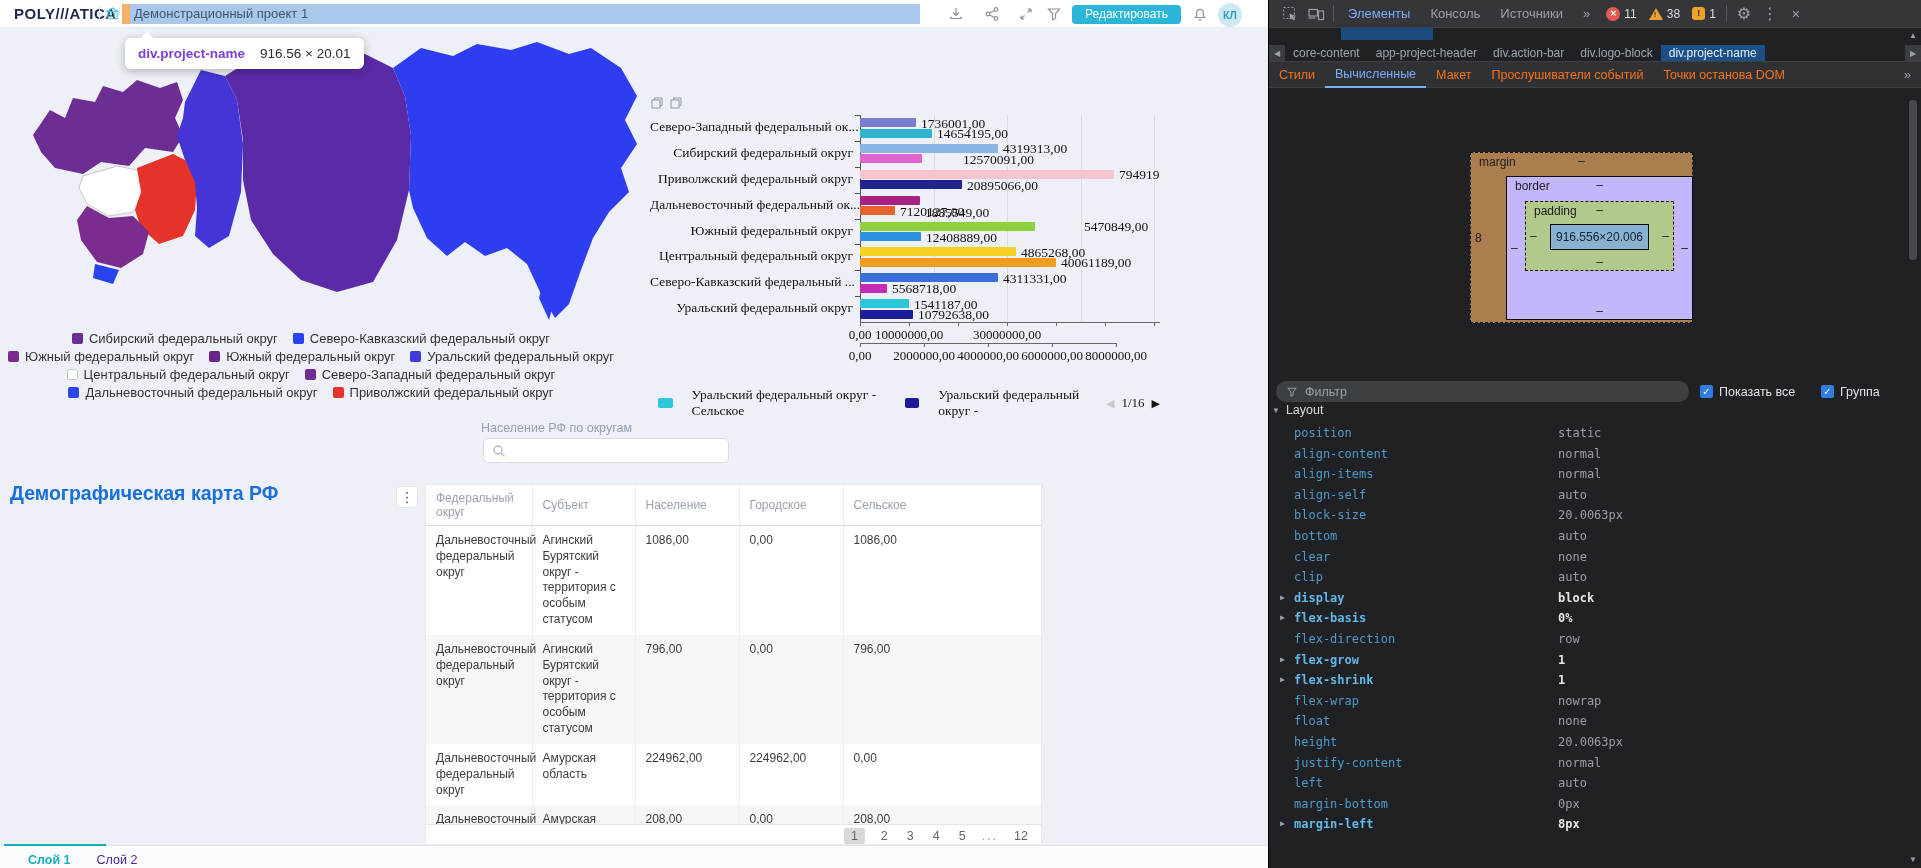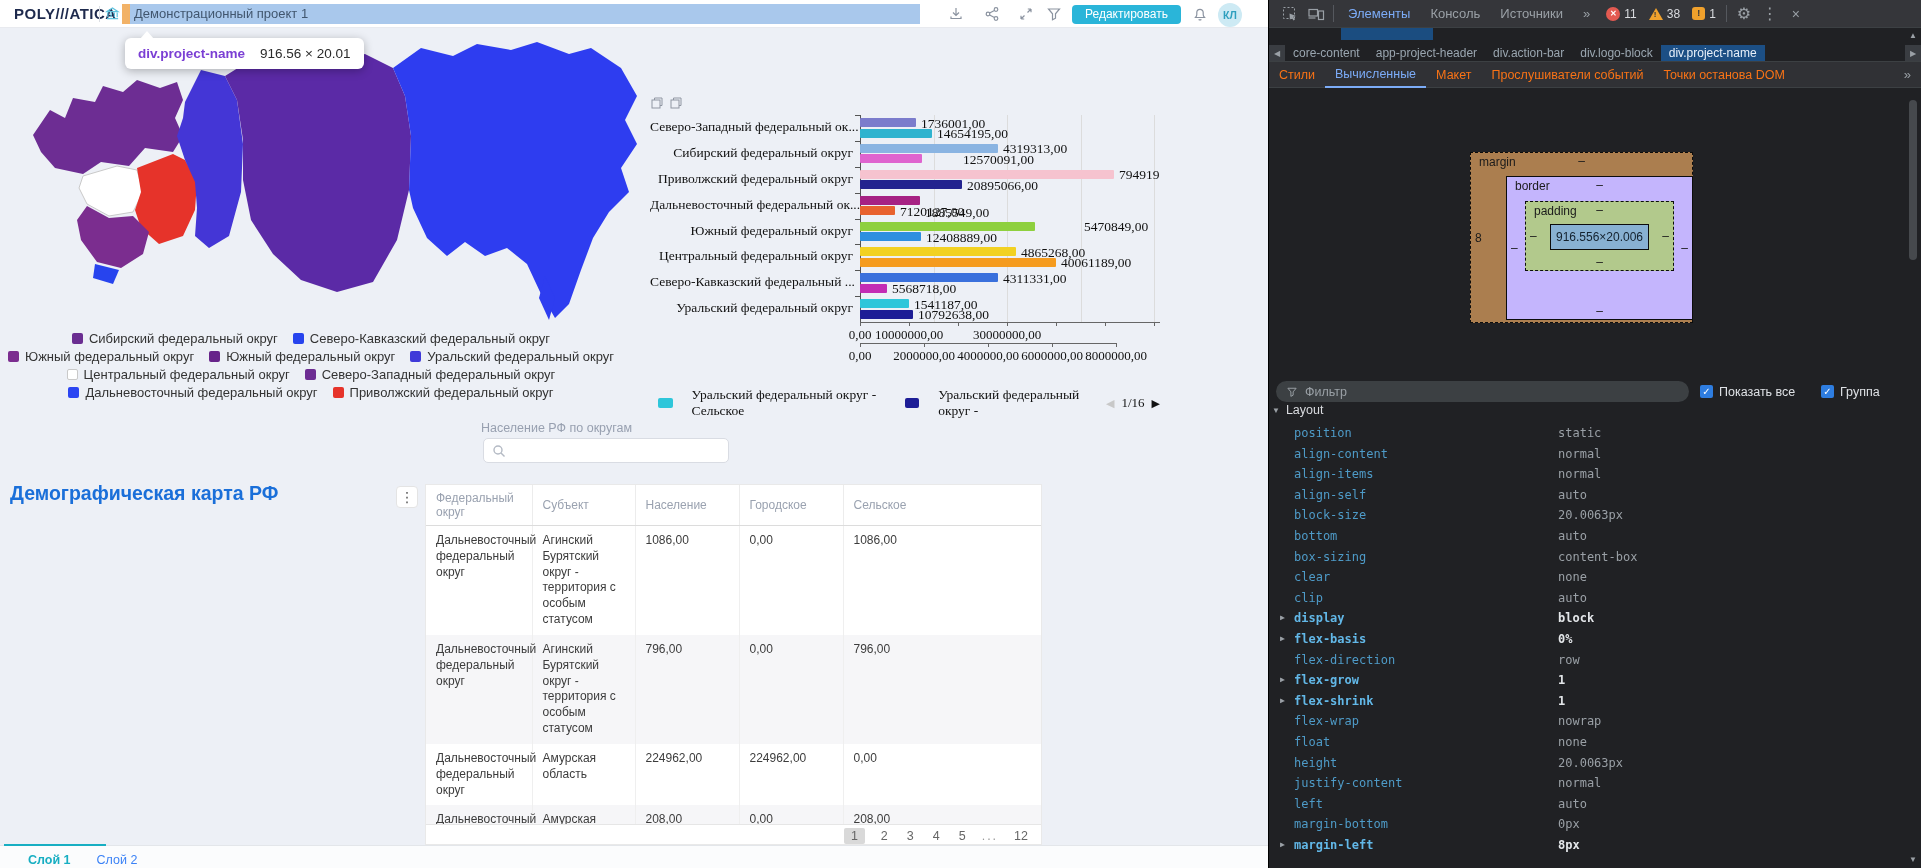--- a/index.html
+++ b/index.html
@@ -57,21 +57,21 @@
 table.grid td{padding:7px 10px;border-right:1px solid #efefef;vertical-align:top;line-height:1.32}
 table.grid tr.alt{background:#f6f6f8}
 .pagestrip{position:absolute;left:0;right:0;top:339px;height:23px;background:#fff;border-top:1px solid #e6e6e6;display:flex;justify-content:flex-end;align-items:center;gap:13px;padding:0 10px;font-size:12.5px;color:#666}
 .page.active{background:#d9d9d9;border-radius:2px;padding:1px 7px}
 .page{padding:1px 3px}
 .ellip{color:#999;letter-spacing:2px}
 
 .layerbar{left:0;top:845px;width:1268px;height:23px;background:#fbfcfd;border-top:1px solid #e3e6ea}
 .layer-ind{left:4px;top:844px;width:102px;height:2px;background:#17aec2}
 #layer-tabs{position:absolute;left:0;top:845px;display:flex;gap:26px;padding-left:28px;align-items:flex-end;height:22px}
-.ltab{font-size:12.5px;color:#3b82f6}
+.ltab{font-size:12.5px;color:#4c1d95}
 .ltab.active{color:#17aec2;font-weight:bold}
 
 .dt-bg{left:1268px;top:0;width:653px;height:868px;background:#202124;border-left:1px solid #000}
 .dt-toolbar{left:1269px;top:0;width:652px;height:28px;background:#35363a;display:flex;align-items:center;padding-left:8px;border-bottom:1px solid #3c4043}
 .dt-icon{width:26px;height:26px;display:flex;align-items:center;justify-content:center;color:#9aa0a6}
 .dt-sep{width:1px;height:17px;background:#55585e;margin:0 4px}
 .dt-tab{padding:0 10px;font-size:13px;color:#9aa0a6;line-height:27px;white-space:nowrap}
 .dt-tab.active{color:#7cacf8}
 .badge{display:flex;align-items:center;gap:4px;margin:0 6px;font-size:12px;color:#dadce0}
 .err-ic{width:14px;height:14px;border-radius:50%;background:#e35a51;color:#fff;font-size:8px;font-weight:bold;text-align:center;line-height:14px}
@@ -566,24 +566,20 @@
       </div>
       <div class="prow">
         <span class="pname">block-size</span>
         <span class="pval">20.0063px</span>
       </div>
       <div class="prow">
         <span class="pname">bottom</span>
         <span class="pval">auto</span>
       </div>
       <div class="prow">
-        <span class="pname">box-sizing</span>
-        <span class="pval">content-box</span>
-      </div>
-      <div class="prow">
         <span class="pname">clear</span>
         <span class="pval">none</span>
       </div>
       <div class="prow">
         <span class="pname">clip</span>
         <span class="pval">auto</span>
       </div>
       <div class="prow bold">
         <span class="arr">▶</span>
         <span class="pname">display</span>

